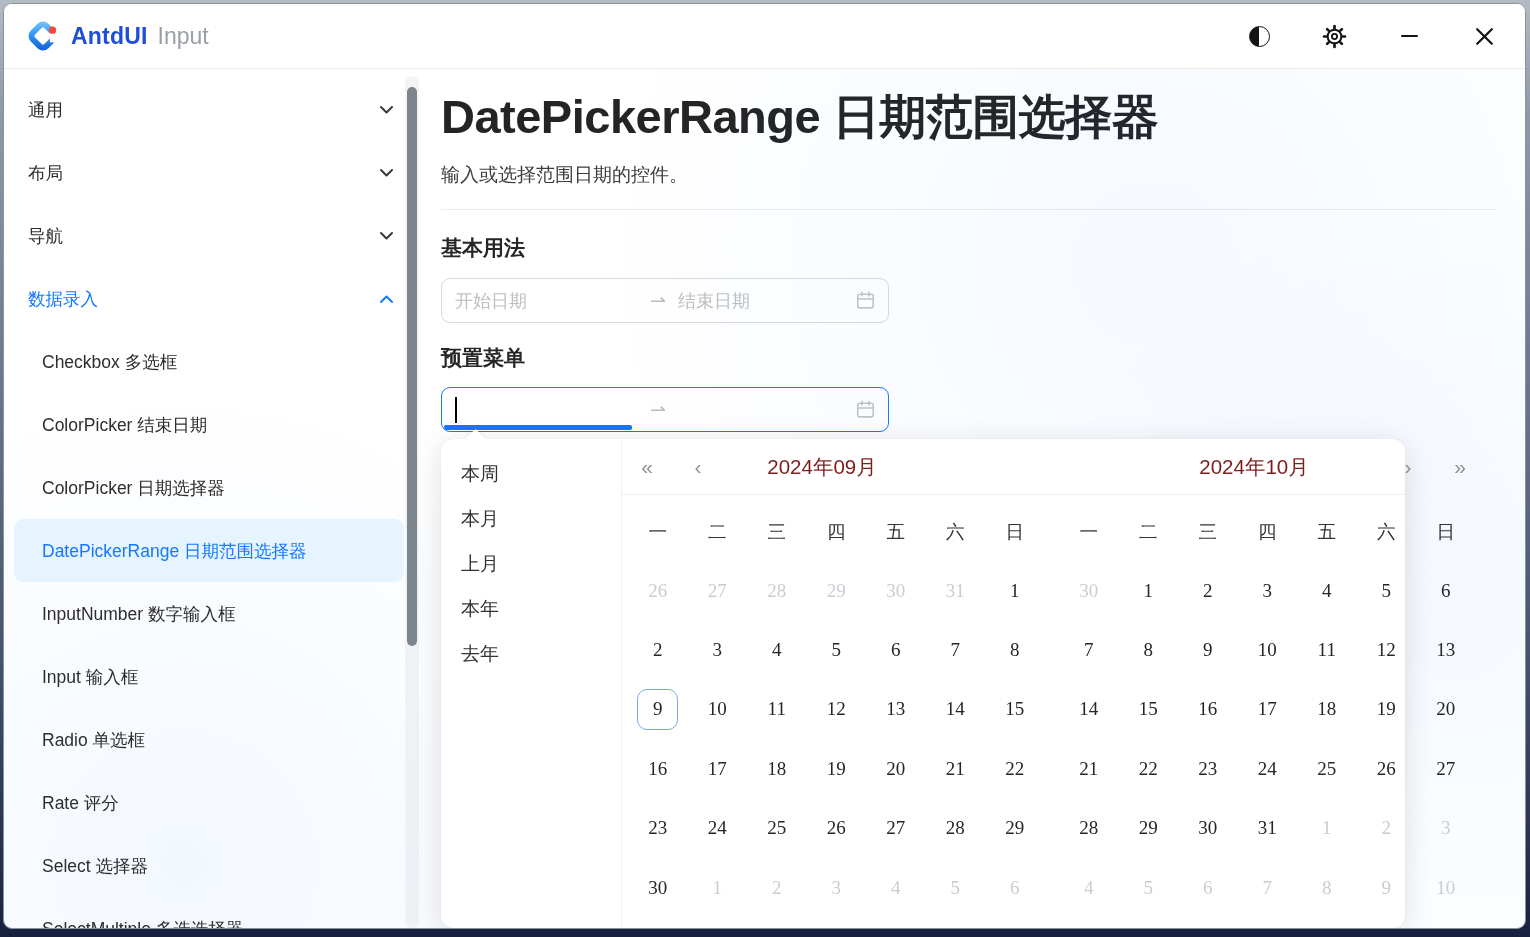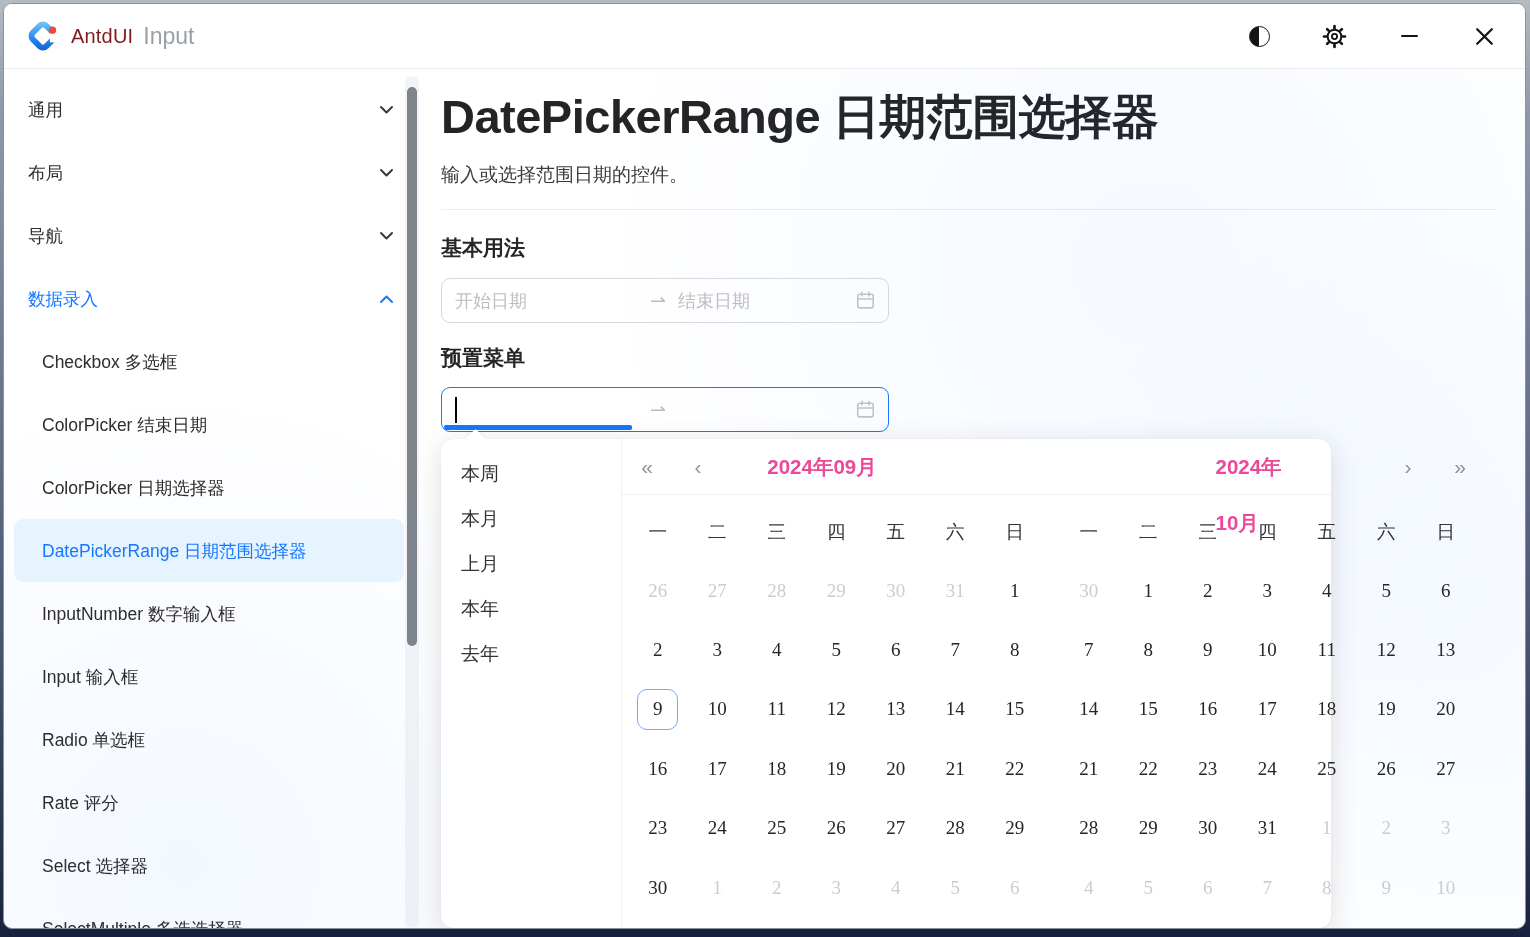--- a/index.html
+++ b/index.html
@@ -18,21 +18,21 @@
     background:
       radial-gradient(circle at 1150px 260px, rgba(22,119,255,0.045), transparent 42%),
       radial-gradient(circle at 180px 860px, rgba(22,119,255,0.05), transparent 30%),
       radial-gradient(circle at 1460px 620px, rgba(22,119,255,0.04), transparent 28%);
   }
 
   
   .titlebar { position:absolute; left:0; right:0; top:0; height:65px;
     border-bottom:1px solid #ececec; display:flex; align-items:center; padding:0 20px 0 22px; background:#fff; z-index:5;}
   .logo { width:34px; height:34px; margin-right:11px; }
-  .app-name { font-size:20px; font-weight:400; color:#7f1d1d; letter-spacing:0.2px; }
+  .app-name { font-size:23px; font-weight:700; color:#1d4ed8; letter-spacing:0.2px; }
   .app-mode { font-size:23px; color:#9aa0a6; margin-left:10px; }
   .controls { margin-left:auto; display:flex; align-items:center; gap:33px; }
   .ctl { width:42px; height:42px; display:flex; align-items:center; justify-content:center; cursor:pointer; border-radius:6px; }
   .half-circle { width:21px; height:21px; border:1.6px solid #141414; border-radius:50%;
     background:linear-gradient(90deg,#141414 0 50%, #fff 50% 100%); }
   .min-bar { width:17px; height:2.4px; background:#141414; border-radius:2px; }
 
   
   .sidebar { position:absolute; left:0; top:66px; width:420px; bottom:0; padding-top:8px; z-index:2;}
   .sb-group,.sb-item { height:63px; display:flex; align-items:center; font-size:17.5px; color:#2e2e2e; cursor:pointer;gap:16px; }
@@ -57,33 +57,33 @@
   .din.basic { top:208px; }
   .din.focused { top:317px; border:1.7px solid #1677ff; }
   .din .start { width:196px; padding-left:13px; color:#bfbfbf; }
   .din .sep { width:40px; text-align:center; color:#b9bdc2; font-size:19px; }
   .din .end { flex:1; color:#bfbfbf; }
   .din .cal-icon { margin-right:12px; display:flex; }
   .caret { position:absolute; left:13px; top:9px; width:1.6px; height:26px; background:#000; }
   .focus-bar { position:absolute; left:2px; bottom:1.5px; width:188px; height:4.5px; background:#1677ff; border-radius:2px 2px 2px 4px; }
 
   
-  .panel { position:absolute; left:17px; top:369px; width:890px; height:489px; background:#fff;
+  .panel { position:absolute; left:17px; top:369px; width:964px; height:489px; background:#fff;
     border-radius:12px; box-shadow:0 6px 30px rgba(0,0,0,.13), 0 0 1px rgba(0,0,0,.15); z-index:4; }
   .panel .arrow { position:absolute; left:27px; top:-7px; width:15px; height:15px; background:#fff;
     transform:rotate(45deg); border-radius:2px; box-shadow:-2px -2px 4px rgba(0,0,0,.04); }
   .presets { position:absolute; left:0; top:12px; width:180px; }
   .preset-item { height:45px; display:flex; align-items:center; padding-left:20px; font-size:19px; color:#333; cursor:pointer; border-radius:6px; }
   .vdiv { position:absolute; left:180px; top:0; bottom:0; width:1px; background:#f0f0f0; }
   .hdiv { position:absolute; left:181px; right:0; top:55px; height:1px; background:#f0f0f0; }
   .nav-btn { position:absolute; top:13px; width:30px; height:30px; display:flex; align-items:center; justify-content:center;
     font-size:21px; color:#8f8f8f; cursor:pointer; border-radius:6px; }
   .nav-prev-year { left:191px; } .nav-prev-month { left:242px; }
   .nav-next-month { left:952px; } .nav-next-year { left:1004px; }
-  .month-title { position:absolute; top:0; height:56px; line-height:56px; font-size:20.5px; font-weight:700; color:#ec4899; transform:translateX(-50%); }
+  .month-title { position:absolute; top:0; height:56px; line-height:56px; font-size:20.5px; font-weight:400; color:#7f1d1d; transform:translateX(-50%); }
   .mt-0 { left:381px; } .mt-1 { left:813px; }
   .cal { position:absolute; top:0; }
   .cal-0 { left:187px; } .cal-1 { left:618px; }
   .weekdays { position:absolute; top:72px; display:grid; grid-template-columns:repeat(7,59.5px); }
   .weekdays .wd { height:40px; display:flex; align-items:center; justify-content:center; font-size:18.5px; color:#333; }
   .days { position:absolute; top:122px; display:grid; grid-template-columns:repeat(7,59.5px); grid-auto-rows:59.4px;font-family:Liberation Serif, serif; }
   .day { display:flex; align-items:center; justify-content:center; font-size:19px; color:#262626; cursor:pointer; }
   .day.out { color:#c9ccd1; }
   .day span { width:41px; height:41px; display:flex; align-items:center; justify-content:center; border-radius:10px; }
   .day span.today { border:1.4px solid #7aa9ef; }

